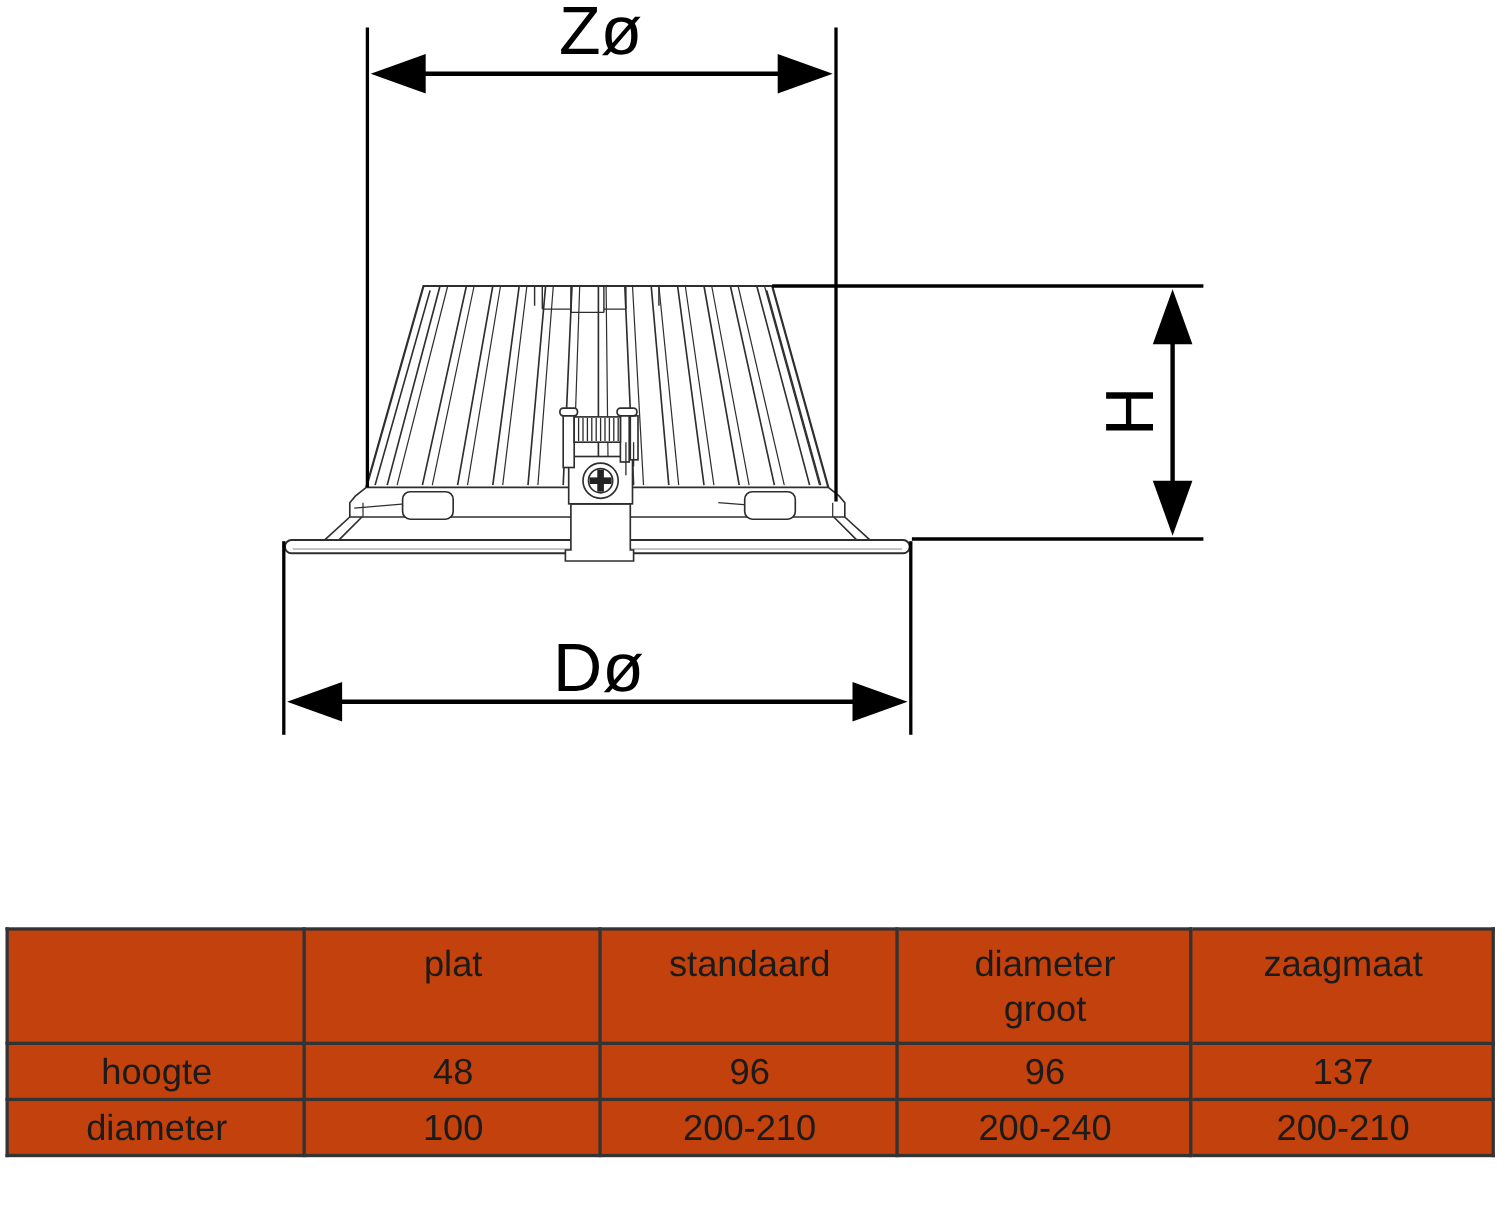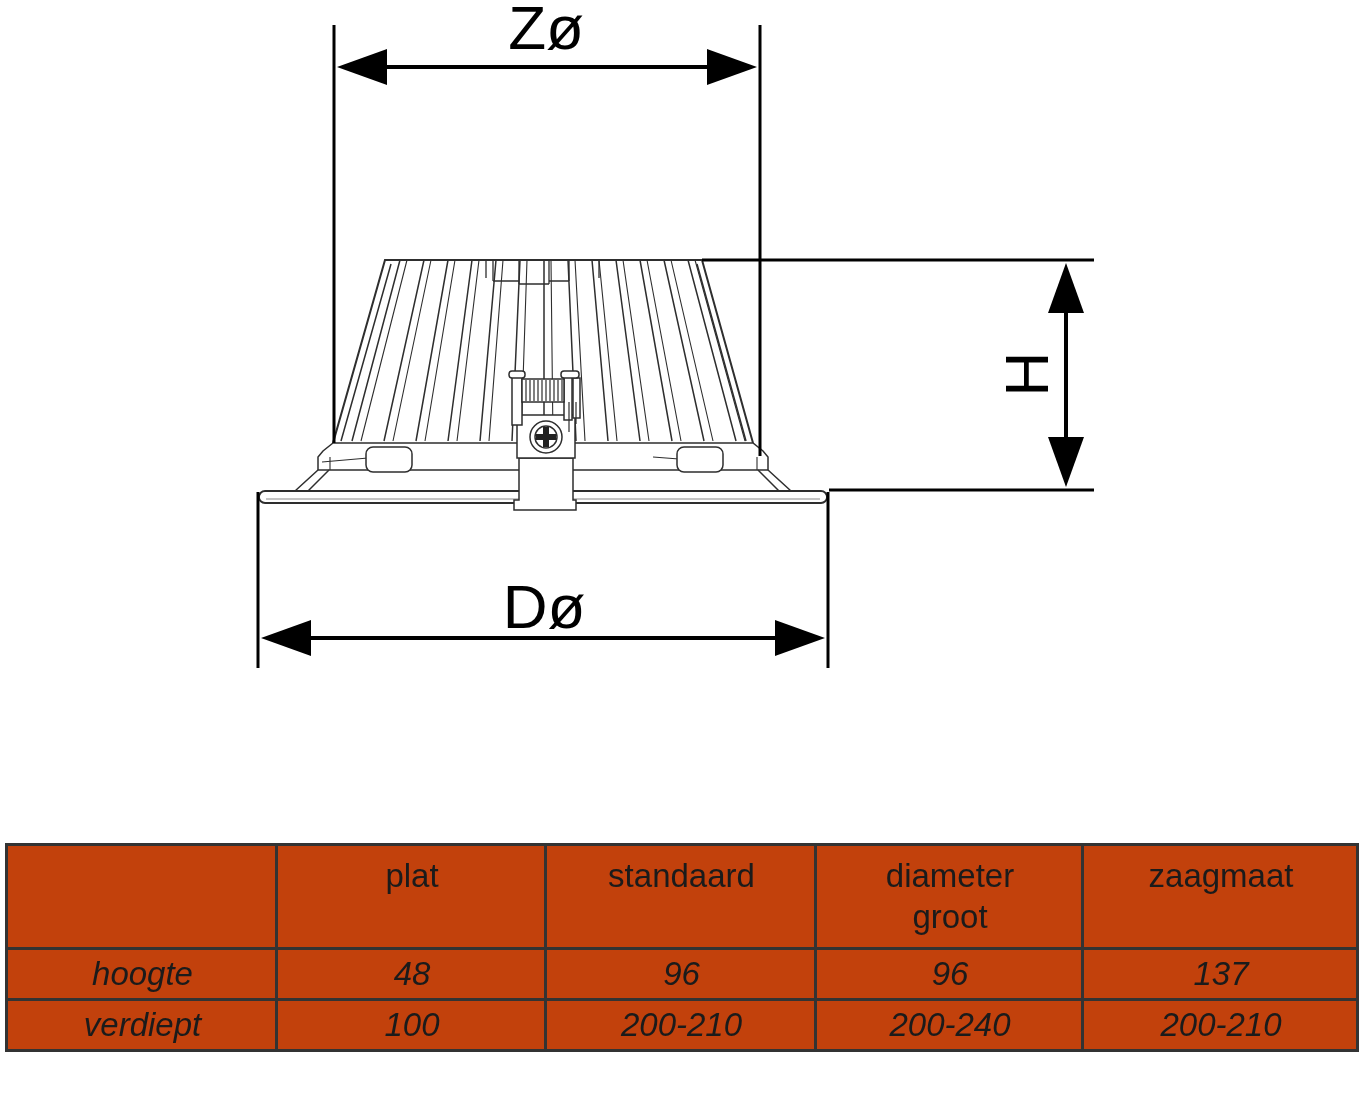--- a/index.html
+++ b/index.html
@@ -43,21 +43,20 @@
   }
   table.spec thead th {
     height: 92px;
     vertical-align: top;
     padding-top: 9px;
     line-height: 1.25;
   }
   table.spec tbody td {
     height: 48px;
     vertical-align: middle;
-    font-style: italic;
   }
   .wrap-narrow { display: inline-block; max-width: 208px; }
 </style>
 </head>
 <body>
 
 <div class="stage">
 
   <div class="drawing-wrap">
     <svg width="1361" height="760" viewBox="0 0 1361 760" xmlns="http://www.w3.org/2000/svg">
@@ -173,21 +172,21 @@
     </thead>
     <tbody>
       <tr>
         <td>hoogte</td>
         <td>48</td>
         <td>96</td>
         <td>96</td>
         <td>137</td>
       </tr>
       <tr>
-        <td>verdiept</td>
+        <td>diameter</td>
         <td>100</td>
         <td>200-210</td>
         <td>200-240</td>
         <td>200-210</td>
       </tr>
     </tbody>
   </table>
 
 </div>
 

